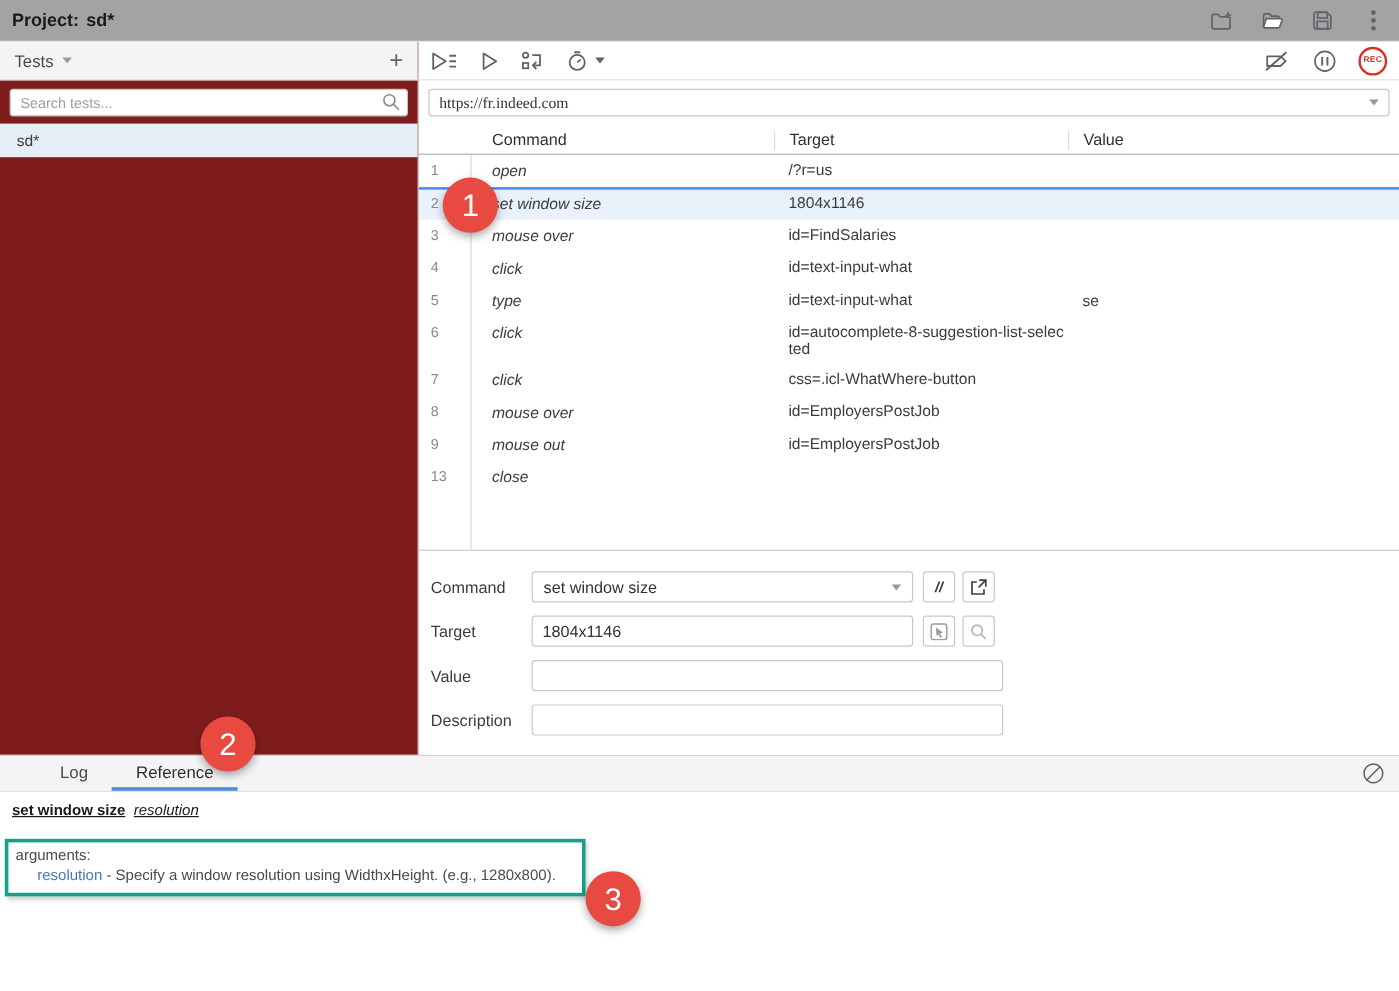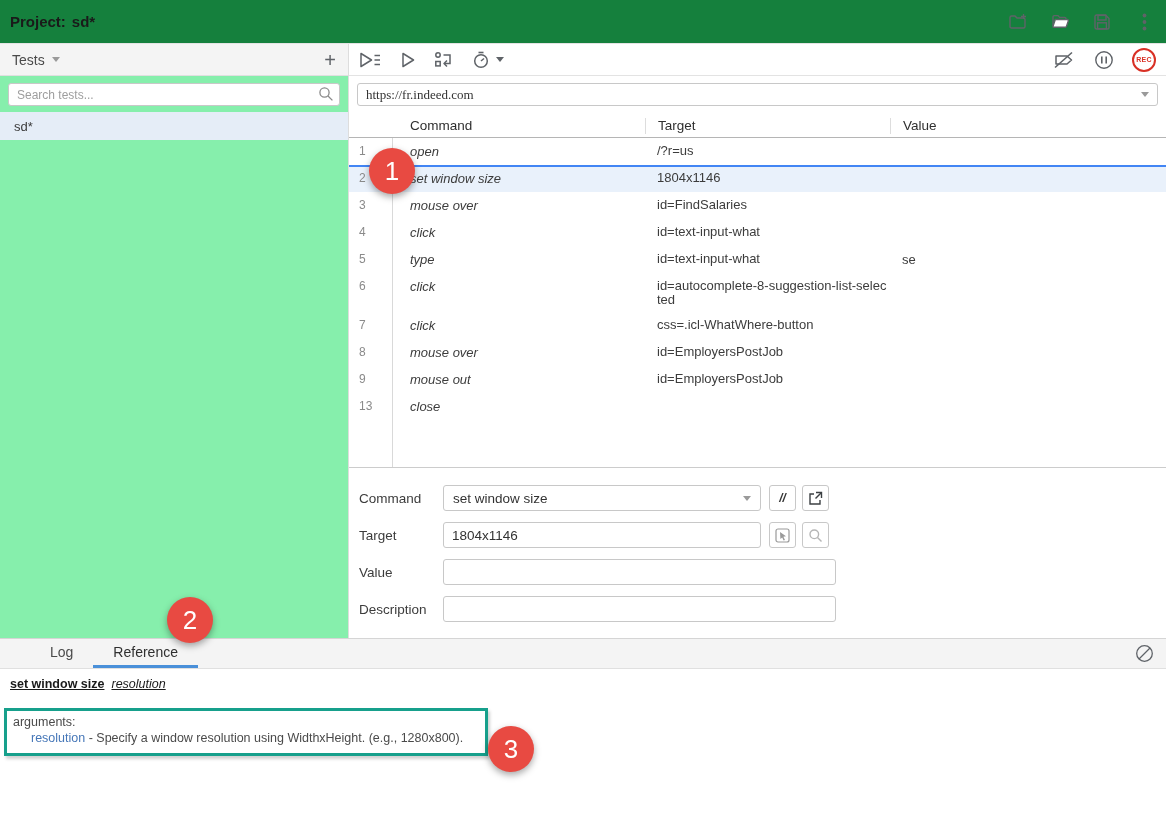--- a/index.html
+++ b/index.html
@@ -1,30 +1,30 @@
 <!DOCTYPE html>
 <html><head>
 <meta charset="utf-8">
 <style>
   * { margin:0; padding:0; box-sizing:border-box; }
   html,body { width:1166px; height:826px; background:#fff; font-family:"Liberation Sans", sans-serif; color:#333; overflow:hidden; }
   .app { width:1166px; height:826px; display:flex; flex-direction:column; position:relative; }
 
   
-  .top-header { height:44px; display:flex; align-items:center; justify-content:space-between; padding:0 10px; border-bottom:1px solid #e3e3e3; background:#15803d; }
+  .top-header { height:35px; display:flex; align-items:center; justify-content:space-between; padding:0 10px; border-bottom:1px solid #e3e3e3; background:#a3a3a3; }
   .project-title { font-size:15px; font-weight:bold; color:#1a1a1a; }
   .project-title .pname { margin-left:6px; }
   .header-icons { display:flex; align-items:center; gap:22px; padding-right:2px; }
   .hicon { width:20px; height:20px; display:flex; align-items:center; justify-content:center; cursor:pointer; }
 
   
   .main { flex:0 0 594px; display:flex; min-height:0; }
 
   
-  .sidebar { width:349px; border-right:1px solid #ddd; display:flex; flex-direction:column; background:#86efac; }
+  .sidebar { width:349px; border-right:1px solid #ddd; display:flex; flex-direction:column; background:#7f1d1d; }
   .tests-bar { height:32px; background:#f4f4f4; border-bottom:1px solid #e0e0e0; display:flex; align-items:center; justify-content:space-between; padding:0 12px; }
   .tests-label { font-size:14px; color:#4a4a4a; display:flex; align-items:center; gap:7px; }
   .caret-down { width:0; height:0; border-left:4px solid transparent; border-right:4px solid transparent; border-top:5px solid #9a9a9a; display:inline-block; }
   .add-btn { font-size:20px; color:#5f6368; font-weight:300; cursor:pointer; line-height:1; }
   .search-wrap { padding:7px 8px 6px 8px; }
   .search-box { position:relative; }
   .search-box input { width:100%; height:23px; border:1px solid #c8c8c8; border-radius:3px; font-size:12px; padding:0 24px 0 8px; color:#333; font-family:"Liberation Sans", sans-serif; outline:none; }
   .search-box input::placeholder { color:#9e9e9e; }
   .search-glyph { position:absolute; right:6px; top:3px; }
   .test-list { flex:1; }

